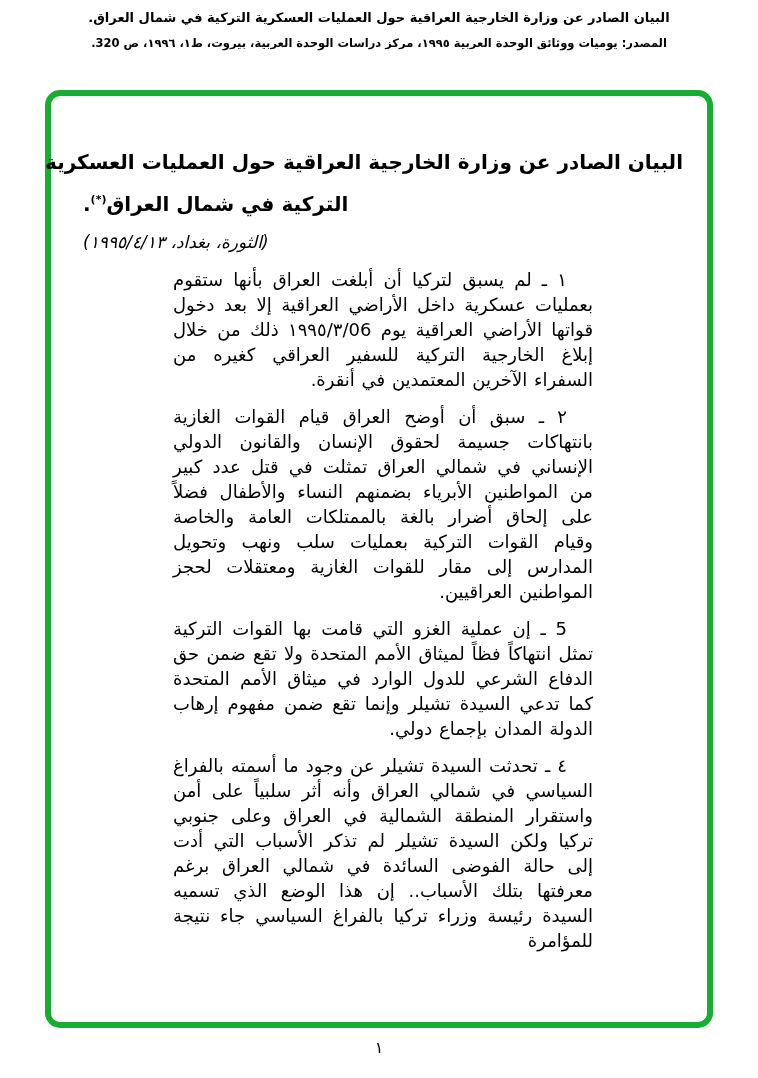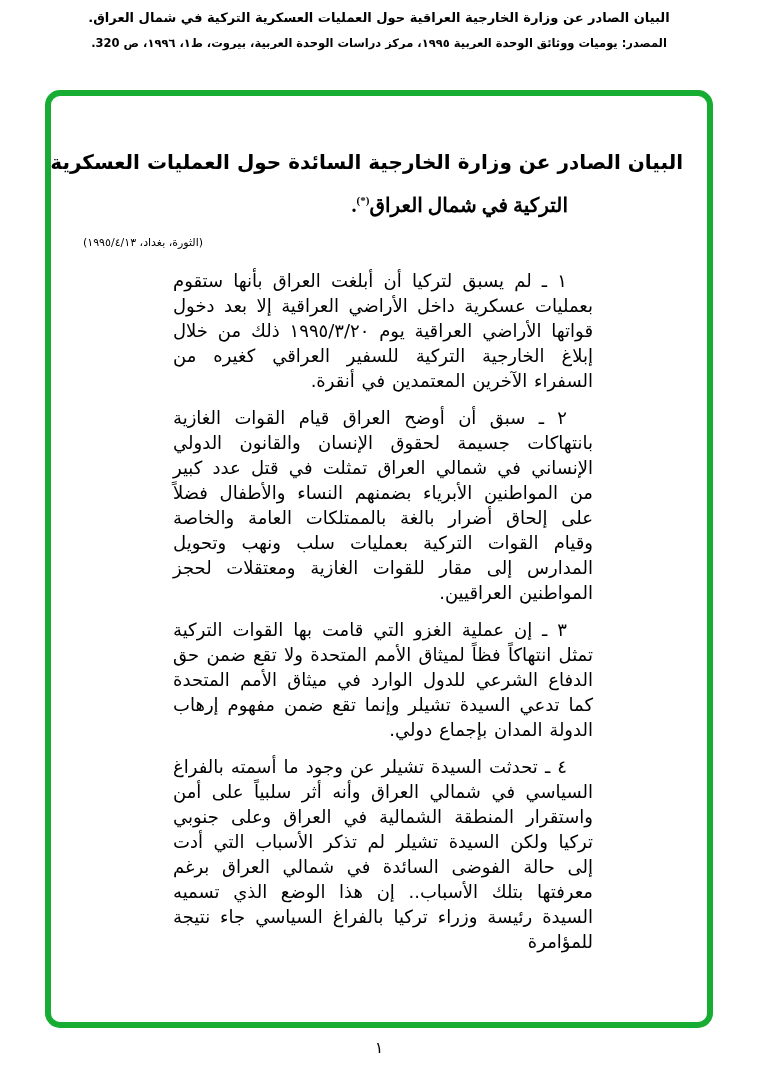--- a/index.html
+++ b/index.html
@@ -59,39 +59,39 @@
     font-weight: bold;
     line-height: 38px;
   }
   .doc-title .t-line1 {
     display: block;
     text-align: right;
     white-space: nowrap;
   }
   .doc-title .t-line2 {
     display: block;
-    text-align: right;
+    text-align: left;
     padding-left: 0;
     margin-left: 0;
     margin-right: 0;
     padding-right: 115px;
     white-space: nowrap;
-    font-family: Liberation Serif, serif;
   }
   .doc-title sup {
     font-size: 11px;
     font-weight: bold;
   }
 
   
   .byline {
-    font-size: 11px;
+    font-size: 17px;
     line-height: 30px;
     text-align: left;
     margin-top: 4px;
+    font-style: italic;
   }
 
   
   .body-col {
     width: 420px;
     margin: 10px auto 0 auto;
   }
   .body-col p {
     margin: 0 0 12px 0;
     font-size: 18px;
@@ -137,29 +137,29 @@
 <body>
 
 <div class="top-caption">
   <div class="cap-title">البيان الصادر عن وزارة الخارجية العراقية حول العمليات العسكرية التركية في شمال العراق.</div>
   <div class="cap-source">المصدر: يوميات ووثائق الوحدة العربية ١٩٩٥، مركز دراسات الوحدة العربية، بيروت، ط١، ١٩٩٦، ص 320.</div>
 </div>
 
 <div class="doc-frame" style="border-color: rgb(23, 173, 51);">
 
   <h1 class="doc-title">
-    <span class="t-line1">البيان الصادر عن وزارة الخارجية السائدة حول العمليات العسكرية</span>
+    <span class="t-line1">البيان الصادر عن وزارة الخارجية العراقية حول العمليات العسكرية</span>
     <span class="t-line2"><span>التركية في شمال العراق</span><sup>(*)</sup><span>.</span></span>
   </h1>
 
   <div class="byline">(الثورة، بغداد، ١٩٩٥/٤/١٣)</div>
 
   <div class="body-col">
-    <p>١ ـ لم يسبق لتركيا أن أبلغت العراق بأنها ستقوم بعمليات عسكرية داخل الأراضي العراقية إلا بعد دخول قواتها الأراضي العراقية يوم ١٩٩٥/٣/٢٠ ذلك من خلال إبلاغ الخارجية التركية للسفير العراقي كغيره من السفراء الآخرين المعتمدين في أنقرة.</p>
+    <p>١ ـ لم يسبق لتركيا أن أبلغت العراق بأنها ستقوم بعمليات عسكرية داخل الأراضي العراقية إلا بعد دخول قواتها الأراضي العراقية يوم ١٩٩٥/٣/06 ذلك من خلال إبلاغ الخارجية التركية للسفير العراقي كغيره من السفراء الآخرين المعتمدين في أنقرة.</p>
     <p>٢ ـ سبق أن أوضح العراق قيام القوات الغازية بانتهاكات جسيمة لحقوق الإنسان والقانون الدولي الإنساني في شمالي العراق تمثلت في قتل عدد كبير من المواطنين الأبرياء بضمنهم النساء والأطفال فضلاً على إلحاق أضرار بالغة بالممتلكات العامة والخاصة وقيام القوات التركية بعمليات سلب ونهب وتحويل المدارس إلى مقار للقوات الغازية ومعتقلات لحجز المواطنين العراقيين.</p>
-    <p>٣ ـ إن عملية الغزو التي قامت بها القوات التركية تمثل انتهاكاً فظاً لميثاق الأمم المتحدة ولا تقع ضمن حق الدفاع الشرعي للدول الوارد في ميثاق الأمم المتحدة كما تدعي السيدة تشيلر وإنما تقع ضمن مفهوم إرهاب الدولة المدان بإجماع دولي.</p>
+    <p>5 ـ إن عملية الغزو التي قامت بها القوات التركية تمثل انتهاكاً فظاً لميثاق الأمم المتحدة ولا تقع ضمن حق الدفاع الشرعي للدول الوارد في ميثاق الأمم المتحدة كما تدعي السيدة تشيلر وإنما تقع ضمن مفهوم إرهاب الدولة المدان بإجماع دولي.</p>
     <p>٤ ـ تحدثت السيدة تشيلر عن وجود ما أسمته بالفراغ السياسي في شمالي العراق وأنه أثر سلبياً على أمن واستقرار المنطقة الشمالية في العراق وعلى جنوبي تركيا ولكن السيدة تشيلر لم تذكر الأسباب التي أدت إلى حالة الفوضى السائدة في شمالي العراق برغم معرفتها بتلك الأسباب.. إن هذا الوضع الذي تسميه السيدة رئيسة وزراء تركيا بالفراغ السياسي جاء نتيجة للمؤامرة</p>
   </div>
 
 
 </div>
 
 <div class="page-number">١</div>
 
 </body></html>

